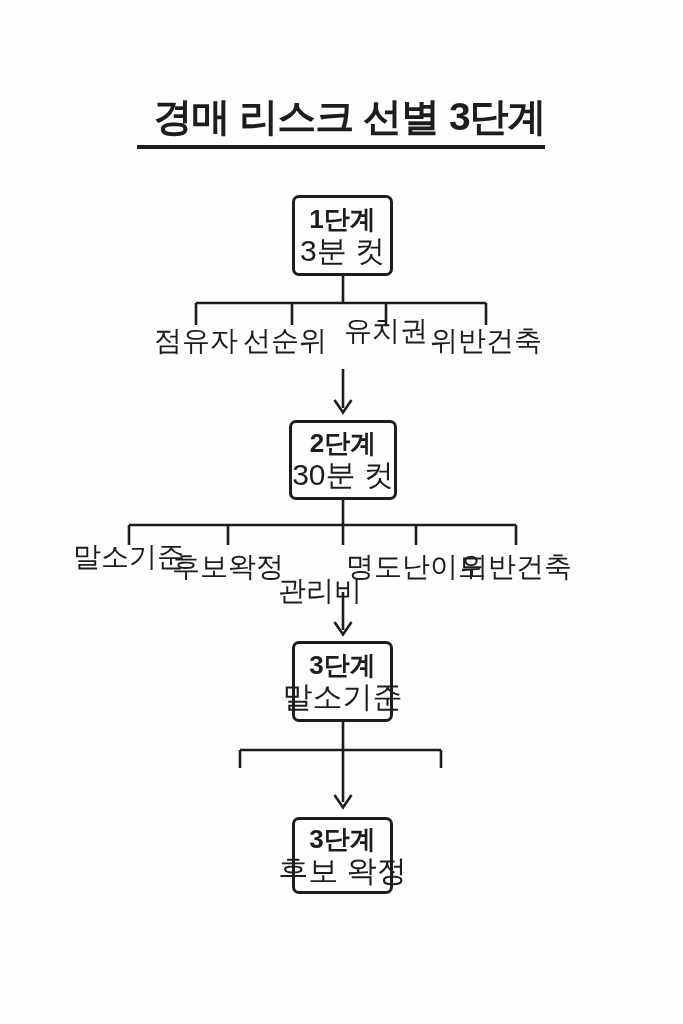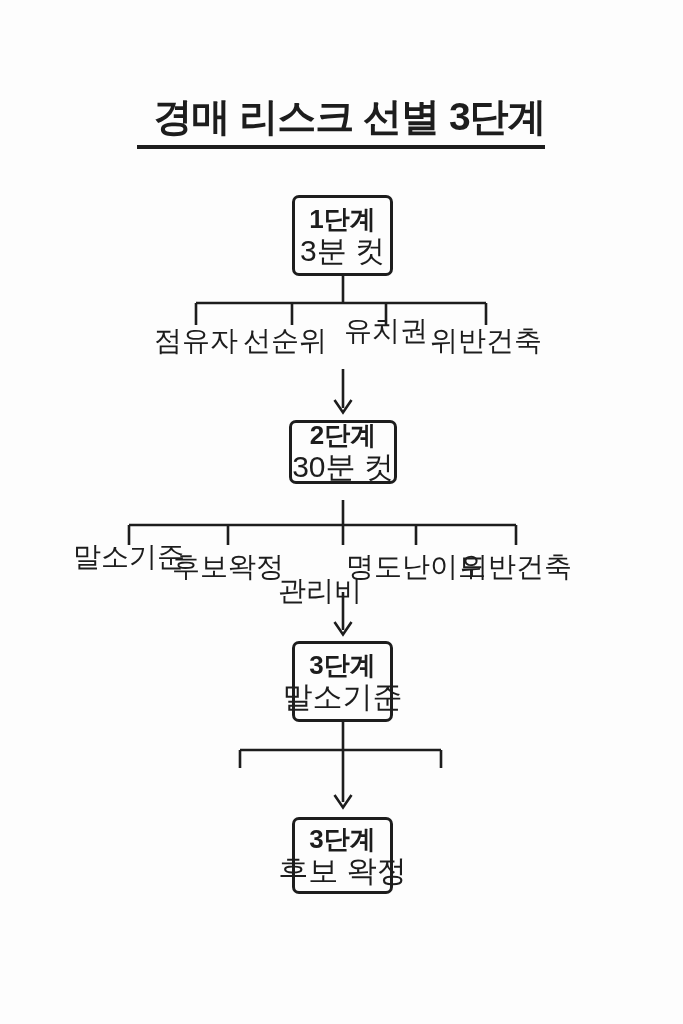--- a/index.html
+++ b/index.html
@@ -56,21 +56,21 @@
   <div class="node" style="left:292px;top:195px;width:101px;height:81px">
     <div class="node-title">1단계</div>
     <div class="node-sub">3분 컷</div>
   </div>
 
   <div class="leaf" style="left:196px;top:327px">점유자</div>
   <div class="leaf" style="left:285px;top:327px">선순위</div>
   <div class="leaf" style="left:386px;top:317px">유치권</div>
   <div class="leaf" style="left:486px;top:327px">위반건축</div>
 
-  <div class="node" style="left:289px;top:420px;width:108px;height:64px">
+  <div class="node" style="left:289px;top:420px;width:108px;height:80px">
     <div class="node-title">2단계</div>
     <div class="node-sub">30분 컷</div>
   </div>
 
   <div class="leaf" style="left:129px;top:543px">말소기준</div>
   <div class="leaf" style="left:228px;top:553px">후보왁정</div>
   <div class="leaf" style="left:320px;top:577px">관리비</div>
   <div class="leaf" style="left:416px;top:553px">명도난이도</div>
   <div class="leaf" style="left:516px;top:553px">위반건축</div>
 

